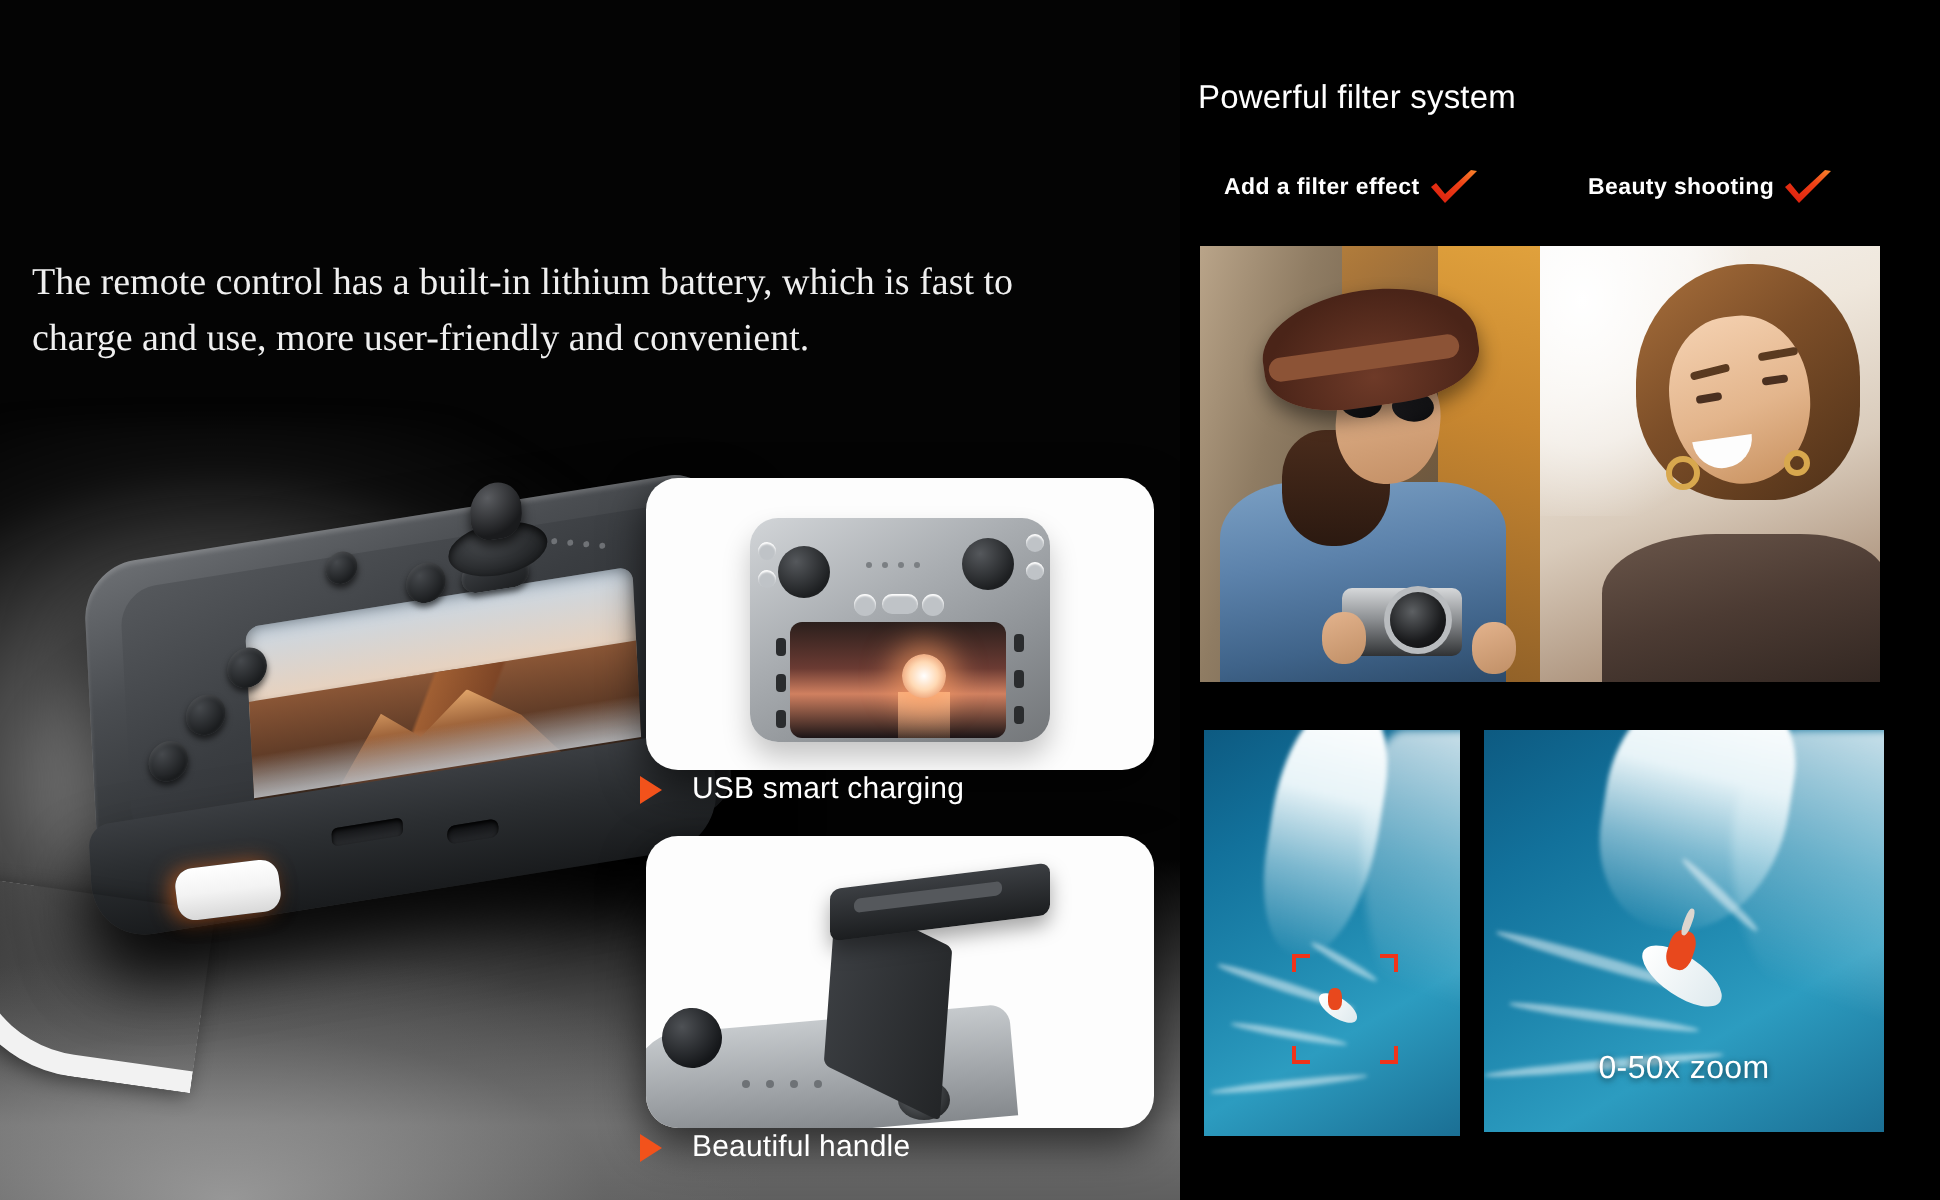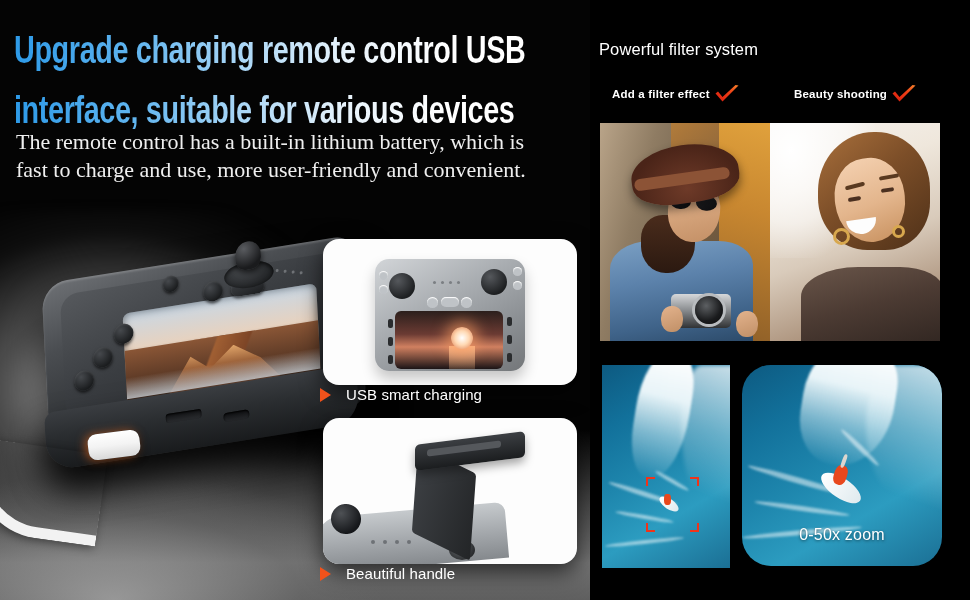--- a/index.html
+++ b/index.html
@@ -38,21 +38,21 @@
     background:linear-gradient(to right,#2d9ae8 0%, #5fb4ef 22%, #a9d6f6 42%, #e8f3fb 62%, #ffffff 80%, #ffffff 100%);
     -webkit-background-clip:text; background-clip:text;
     -webkit-text-fill-color:transparent; color:transparent;
     white-space:nowrap;
   }
   #title-line2 { margin-top:16px; }
 
   #subtitle {
     position:absolute; left:16px; top:128px; width:545px;
     font-family:"Liberation Serif", serif;
-    font-size:22px; line-height:28px; color:#efefef;
+    font-size:19px; line-height:28px; color:#efefef;
   }
 
   
   #product-hero {
     position:absolute; left:35px; top:228px; width:360px; height:280px;
     transform:rotate(-9deg) skewX(-6deg);
   }
   .rc-body {
     position:absolute; left:10px; top:30px; width:320px; height:170px;
     background:linear-gradient(165deg,#6e7175 0%, #4a4d51 28%, #2e3134 62%, #202225 100%);
@@ -267,21 +267,21 @@
   .eye-s { position:absolute; width:13px; height:4px; border-radius:3px; background:#4b3020; }
   .hoop { position:absolute; left:37%; top:48%; width:17px; height:17px; border-radius:50%;
     border:3px solid #d8a84e; }
   .hoop2 { position:absolute; left:72%; top:47%; width:13px; height:13px; border-radius:50%;
     border:3px solid #d8a84e; }
   .shirt { position:absolute; left:18%; bottom:0; width:84%; height:34%;
     background:linear-gradient(165deg,#6a564a 0%, #4c3b33 50%, #322722 100%); border-radius:40% 30% 0 0; }
 
   
   #photo-bot-left  { position:absolute; left:12px; top:365px; width:128px; height:203px; }
-  #photo-bot-right { position:absolute; left:152px; top:365px; width:200px; height:201px;border-radius:29px; }
+  #photo-bot-right { position:absolute; left:152px; top:365px; width:200px; height:201px; }
   .ocean {
     position:absolute; inset:0; overflow:hidden;
     background:linear-gradient(150deg,#0d5a81 0%, #12719b 24%, #1e86ad 48%, #2c9cc0 70%, #1b6f94 100%);
   }
   .wave-foam {
     position:absolute; left:26%; top:-6%; width:42%; height:62%;
     background:linear-gradient(185deg, #ffffff 0%, #e8f4f8 35%, rgba(210,236,244,.55) 65%, rgba(255,255,255,0) 100%);
     border-radius:46% 30% 55% 40%; transform:rotate(9deg); filter:blur(1px);
   }
   .wave-crest {
@@ -305,24 +305,20 @@
 <body>
 
 <div id="page">
 
   <div id="left-panel">
 
     <div class="glow-a"></div>
     <div class="floor-grad"></div>
     <div class="floor-grad2"></div>
 
-    <div id="title-block">
-      <div class="title-line" id="title-line1">Upgrade charging remote control USB</div>
-      <div class="title-line" id="title-line2">interface, suitable for various devices</div>
-    </div>
     <div id="subtitle">The remote control has a built-in lithium battery, which is fast to charge and use, more user-friendly and convenient.</div>
 
     <div id="product-hero">
       <div class="rc-body">
         <div class="rc-face">
           <div class="rc-screen">
             <div class="mtn"></div>
             <div class="mtn2"></div>
             <div class="mist"></div>
           </div>

